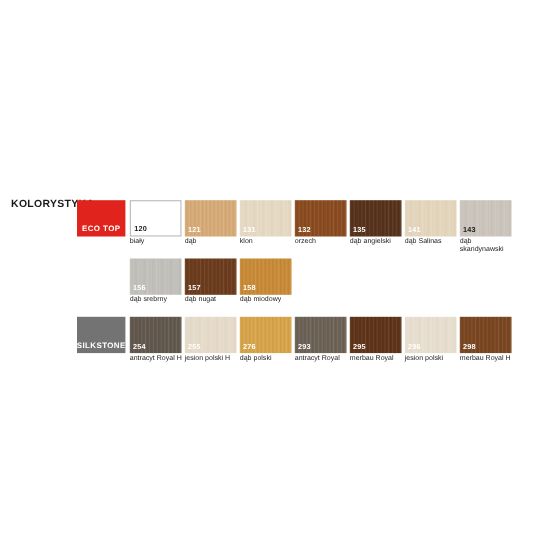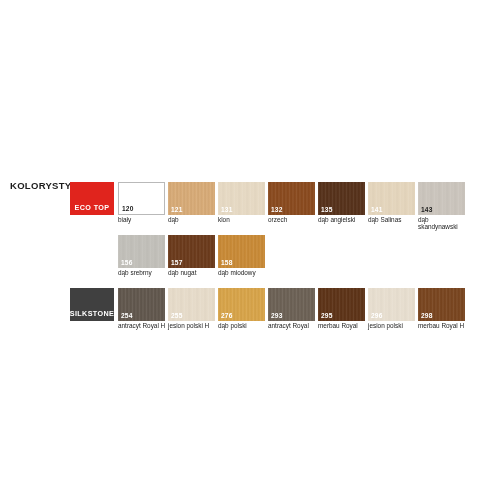--- a/index.html
+++ b/index.html
@@ -124,21 +124,21 @@
 <body style="background: rgb(255, 255, 255);">
 
 <div id="sheet">
 
   <div id="title">KOLORYSTYKA</div>
 
   <div class="brand-tag" id="brand-ecotop" style="background: rgb(224, 36, 29);">
     <span class="brand-label">ECO TOP</span>
   </div>
 
-  <div class="brand-tag" id="brand-silkstone" style="background: #404040; text-align: center;">
+  <div class="brand-tag" id="brand-silkstone" style="background: #737373; text-align: center;">
     <span class="brand-label">SILKSTONE</span>
   </div>
 
   <div class="swatch-row" id="row-ecotop-1">
       <div class="swatch-cell">
         <div class="swatch-chip bordered" style="background: rgb(255, 255, 255);">
           <div class="chip-code dark">120</div>
         </div>
         <div class="chip-name">biały</div>
       </div>

